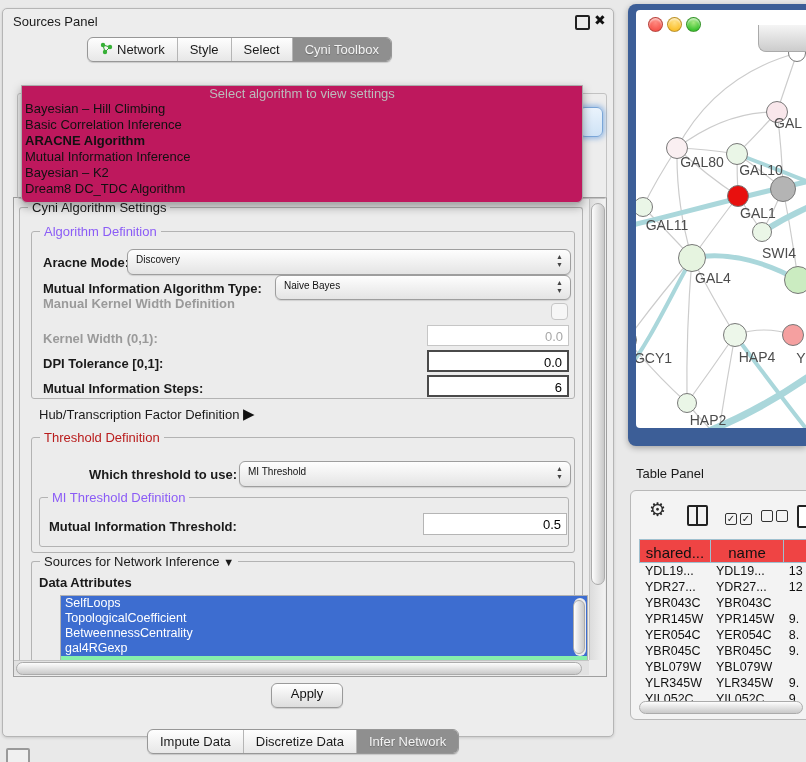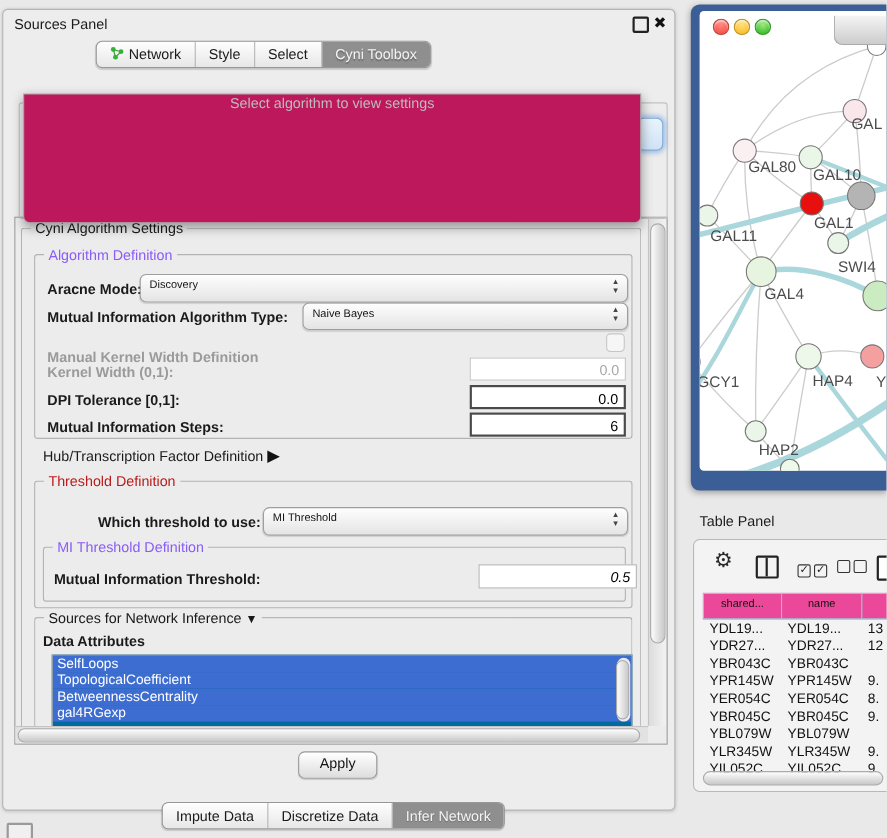--- a/index.html
+++ b/index.html
@@ -43,46 +43,46 @@
   .combo{border:1px solid #9e9e9e;border-radius:6px;background:linear-gradient(#fefefe,#e4e4e4);box-shadow:0 1px 1px rgba(0,0,0,.12);}
   .combo .val{position:absolute;left:8px;top:4px;font-size:10px;color:#111;}
   .combo .spin{position:absolute;right:7px;top:3px;font-size:7px;line-height:8px;color:#444;text-align:center;}
   .field{background:#fff;font-size:13px;text-align:right;padding:3px 5px 0 0;box-sizing:border-box;}
   .field.enabled{border:2px solid #4a4a4a;}
   .field.soft{border:1px solid #b5b5b5;}
   .field.disabled{border:1px solid #c6c6c6;color:#a8a8a8;}
   #kernel-checkbox{width:15px;height:15px;border:1px solid #c6c6c6;border-radius:4px;background:#f6f6f6;}
   .tri{font-size:13px;color:#111;}
   
-  #attr-list{left:44px;top:586px;width:526px;height:64px;background:#0369a1;border:1px solid #b2b2b2;overflow:hidden;}
+  #attr-list{left:57px;top:586px;width:526px;height:64px;background:#86efac;border:1px solid #b2b2b2;overflow:hidden;}
   .attr-item{height:15px;line-height:15px;font-size:12.5px;padding-left:4px;background:#3d6dd0;color:#fff;}
   #attr-scroll{position:absolute;right:1px;top:2px;width:12px;height:58px;background:#ececec;border-radius:6px;}
   #attr-thumb{position:absolute;right:1px;top:2px;width:10px;height:52px;}
   .btn{border:1px solid #9a9a9a;border-radius:6px;background:linear-gradient(#ffffff,#dddddd);font-size:13px;color:#111;text-align:center;box-shadow:0 1px 1px rgba(0,0,0,.15);}
   
   #net-window{left:628px;top:4px;width:178px;height:442px;background:#3c5e97;border-radius:8px 0 0 8px;box-shadow:0 2px 6px rgba(0,0,0,.3);}
   #net-inner{left:8px;top:6px;width:170px;height:418px;background:#fff;border-radius:4px 0 0 4px;overflow:hidden;}
   .light{width:13px;height:13px;border-radius:50%;border:1px solid rgba(0,0,0,.25);box-shadow:inset 0 2px 2px rgba(255,255,255,.6);}
-  #net-canvas{left:0;top:4px;width:170px;height:418px;overflow:hidden;}
+  #net-canvas{left:0;top:15px;width:170px;height:418px;overflow:hidden;}
   .node{position:absolute;border-radius:50%;border:1.5px solid #787878;box-sizing:border-box;}
   .node-label{position:absolute;font-size:14px;color:#4c4c4c;transform:translate(-50%,-50%);white-space:nowrap;}
   #net-topright{left:122px;top:0;width:50px;height:26px;background:linear-gradient(#f5f5f5,#cccccc);border-left:1px solid #aaa;border-bottom:1px solid #aaa;border-radius:0 0 0 8px;}
   
   #table-title{left:636px;top:466px;font-size:13px;color:#1a1a1a;}
   #table-card{left:630px;top:490px;width:176px;height:228px;background:#f3f3f3;border:1px solid #b8b8b8;border-radius:6px 0 0 6px;overflow:hidden;}
   .ticon{position:absolute;top:14px;}
   .gear{font-size:19px;color:#2a2a2a;line-height:18px;}
   .colsicon{width:17px;height:17px;border:2px solid #222;border-radius:2px;}
   .colsicon::after{content:"";position:absolute;left:7px;top:0;width:2px;height:17px;background:#222;}
   .cb{display:inline-block;width:10px;height:10px;border:1.5px solid #333;border-radius:2px;margin-right:3px;font-size:10px;line-height:10px;color:#222;text-align:center;}
   .docicon{width:16px;height:19px;border:2px solid #222;border-radius:2px;background:#fff;}
   #grid{left:8px;top:48px;width:200px;}
   .grow{display:flex;}
   .gcell{box-sizing:border-box;font-size:12.5px;color:#111;padding:1px 0 0 6px;height:16px;overflow:hidden;white-space:nowrap;}
-  .ghead .gcell{background:#ec4899;border:1px solid #9fc0cf;border-right-width:0;text-align:center;padding:4px 0 0 0;height:24px;font-size:10px;}
+  .ghead .gcell{background:#ef4444;border:1px solid #9fc0cf;border-right-width:0;text-align:center;padding:4px 0 0 0;height:24px;font-size:15px;}
   .c1{width:76px;} .c2{width:78px;} .c3{width:60px;}
   #table-hscroll{left:8px;top:210px;width:162px;height:11px;}
   #mini-icon{left:6px;top:748px;width:20px;height:18px;border:2px solid #9a9a9a;border-radius:2px;background:#f0f0f0;}
 </style>
 </head>
 <body>
 
 <div class="abs" id="control-panel">
   <div class="abs" id="cp-title">Sources Panel</div>
   <div class="abs" id="cp-float"></div>
@@ -110,20 +110,28 @@
     </div>
 
   <div class="abs" id="hidden-group"></div>
   <div class="abs" id="hidden-combo">
       <span>gal-filtered sif default node</span>
     </div>
   <div class="abs" id="hidden-arrow-btn"></div>
 
   <div class="abs" id="algo-popup">
     <div class="abs" id="popup-hint">Select algorithm to view settings</div>
+    <div class="abs" id="popup-list">
+        <div class="popup-item">Bayesian – Hill Climbing</div>
+        <div class="popup-item">Basic Correlation Inference</div>
+        <div class="popup-item selected">ARACNE Algorithm</div>
+        <div class="popup-item">Mutual Information Inference</div>
+        <div class="popup-item">Bayesian – K2</div>
+        <div class="popup-item">Dream8 DC_TDC Algorithm</div>
+      </div>
   </div>
 
   <div class="abs" id="settings-pane"></div>
 
   <div class="abs group" style="left:16px;top:198px;width:562px;height:462px;border-bottom:none;">
     <span class="group-title t-black">Cyni Algorithm Settings</span>
   </div>
 
   <div class="abs group" style="left:28px;top:222px;width:542px;height:166px;">
     <span class="group-title t-blue">Algorithm Definition</span>
@@ -131,21 +139,21 @@
   <div class="abs lbl" style="left:40px;top:246px;">Aracne Mode:</div>
   <div class="abs combo" style="left:124px;top:240px;width:442px;height:24px;">
     <span class="val">Discovery</span>
     <span class="spin">▲<br>▼</span>
   </div>
   <div class="abs lbl" style="left:40px;top:272px;">Mutual Information Algorithm Type:</div>
   <div class="abs combo" style="left:272px;top:266px;width:294px;height:23px;">
     <span class="val">Naive Bayes</span>
     <span class="spin">▲<br>▼</span>
   </div>
-  <div class="abs lbl disabled" style="left:40px;top:308px;">Manual Kernel Width Definition</div>
+  <div class="abs lbl disabled" style="left:40px;top:287px;">Manual Kernel Width Definition</div>
   <div class="abs" id="kernel-checkbox" style="left:548px;top:294px;"></div>
   <div class="abs lbl disabled" style="left:40px;top:322px;">Kernel Width (0,1):</div>
   <div class="abs field disabled" style="left:424px;top:316px;width:142px;height:21px;">0.0</div>
   <div class="abs lbl" style="left:40px;top:347px;">DPI Tolerance [0,1]:</div>
   <div class="abs field enabled" style="left:424px;top:341px;width:142px;height:22px;">0.0</div>
   <div class="abs lbl" style="left:40px;top:372px;">Mutual Information Steps:</div>
   <div class="abs field enabled" style="left:424px;top:366px;width:142px;height:22px;">6</div>
 
   <div class="abs" style="left:36px;top:396px;font-size:13px;color:#1a1a1a;">
     <span>Hub/Transcription Factor Definition</span>
@@ -157,21 +165,21 @@
   </div>
   <div class="abs lbl" style="left:86px;top:458px;">Which threshold to use:</div>
   <div class="abs combo" style="left:236px;top:452px;width:330px;height:24px;">
     <span class="val">MI Threshold</span>
     <span class="spin">▲<br>▼</span>
   </div>
   <div class="abs group" style="left:36px;top:488px;width:528px;height:48px;">
     <span class="group-title t-blue">MI Threshold Definition</span>
   </div>
   <div class="abs lbl" style="left:46px;top:510px;">Mutual Information Threshold:</div>
-  <div class="abs field soft" style="left:432px;top:504px;width:144px;height:22px;font-style:italic;">0.5</div>
+  <div class="abs field soft" style="left:420px;top:504px;width:144px;height:22px;">0.5</div>
 
   <div class="abs group" style="left:28px;top:552px;width:542px;height:112px;border-bottom:none;">
     <span class="group-title t-black">
       <span>Sources for Network Inference</span>
       <span style="font-size:11px;">▼</span>
     </span>
   </div>
   <div class="abs lbl" style="left:36px;top:566px;">Data Attributes</div>
   <div class="abs" id="attr-list">
     <div id="attr-items">

